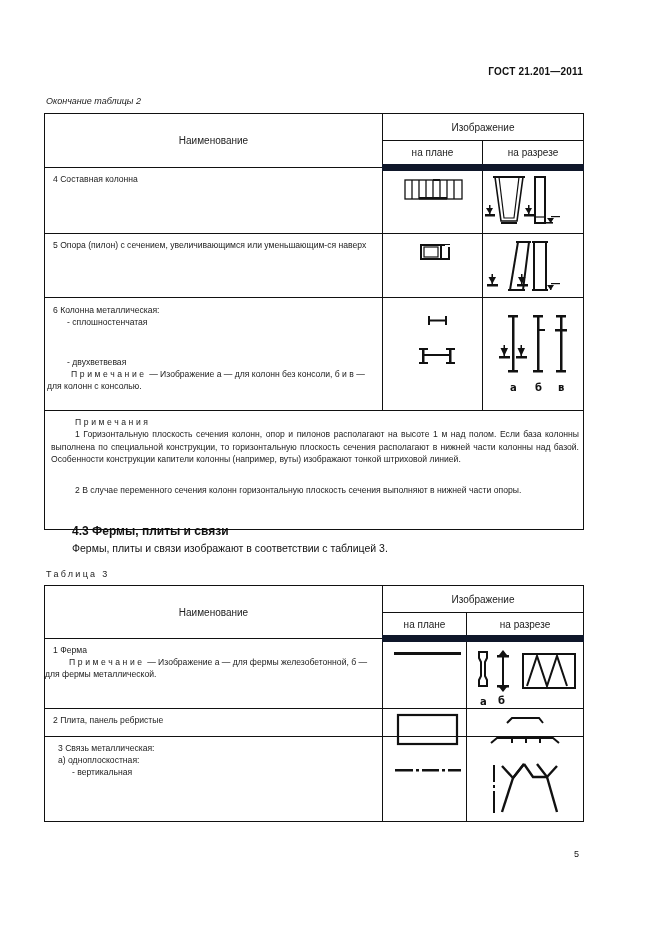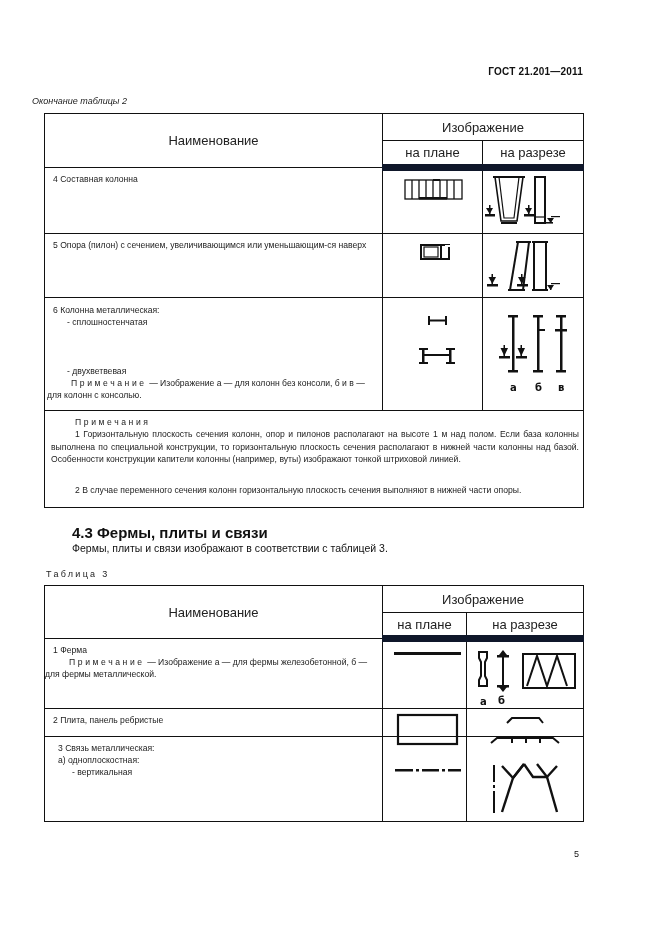--- a/index.html
+++ b/index.html
@@ -3,40 +3,40 @@
 <meta charset="utf-8">
 <style>
   html, body { margin:0; padding:0; background:#fff; }
   body { width:661px; height:936px; position:relative; font-family:"Liberation Sans", sans-serif; color:#111; overflow:hidden; }
   .abs { position:absolute; }
   .hdr { right:78px; top:66px; font-size:10px; font-weight:bold; letter-spacing:0.2px; }
   .cap { font-size:9px; font-style:italic; color:#222; }
   .cap2 { font-size:9px; color:#222; letter-spacing:2.3px; }
   table.t { position:absolute; border-collapse:collapse; table-layout:fixed; font-size:8.6px; color:#222; }
   table.t td { border:1.2px solid #111; vertical-align:top; padding:0; }
-  table.t td.hc { text-align:center; vertical-align:middle; font-size:13px; }
+  table.t td.hc { text-align:center; vertical-align:middle; font-size:10px; }
   table.t tr.hbot td { border-bottom:7px solid #0f172a; }
   .txt { padding:5px 6px 0 8px; line-height:12px; }
   .txt.just { text-align:justify; }
   .ind { padding-left:14px; }
   .ind2 { text-indent:24px; }
   .sp { letter-spacing:2.6px; }
   .pic { position:relative; width:100%; height:100%; }
   .pic svg { position:absolute; left:0; top:0; }
-  .sec-title { left:72px; top:524px; font-size:15px; font-weight:bold; }
+  .sec-title { left:72px; top:524px; font-size:12px; font-weight:bold; }
   .sec-text { left:72px; top:542px; font-size:10.5px; }
   .pagenum { left:574px; top:849px; font-size:9px; }
   .lbl { font-family:"DejaVu Sans", sans-serif; font-weight:bold; font-size:10px; fill:#111; }
 </style>
 </head>
 <body>
 
 <div class="abs hdr">ГОСТ 21.201—2011</div>
 
-<div class="abs cap" style="left:32px;top:96px;">Окончание таблицы 2</div>
+<div class="abs cap" style="left:46px;top:96px;">Окончание таблицы 2</div>
 
 <table class="t" style="left:44px;top:113px;width:539px;">
   <colgroup>
       <col style="width:338px">
       <col style="width:100px">
       <col style="width:101px">
     </colgroup>
   <tbody>
       <tr style="height:27px">
     <td class="hc" rowspan="2">Наименование</td>
@@ -139,21 +139,21 @@
         </svg>
       </div>
     </td>
   </tr>
 
   <tr style="height:113px">
     <td>
       <div class="txt" style="padding-top:6px;">
         <div>6  Колонна металлическая:</div>
         <div class="ind">- сплошностенчатая</div>
-        <div class="ind" style="margin-top:37px;">- двухветвевая</div>
+        <div class="ind" style="margin-top:28px;">- двухветвевая</div>
         <div class="just" style="padding-right:2px;text-indent:24px;margin-left:-6px;"><span class="sp">Примечание</span><span> — Изображение а — для колонн без консоли, б и в — для колонн с консолью.</span></div>
       </div>
     </td>
     <td>
       <div class="pic">
         <svg width="100" height="113" viewBox="0 0 100 113">
           <g fill="#111">
             <rect x="45" y="18" width="2" height="9"></rect>
                 <rect x="62" y="18" width="2" height="9"></rect>
                 <rect x="45" y="21.5" width="19" height="2"></rect>
@@ -191,21 +191,21 @@
             <rect x="72" y="31" width="12" height="2.5"></rect>
           </g>
           <text class="lbl" x="27" y="93">а</text>
           <text class="lbl" x="52" y="93">б</text>
           <text class="lbl" x="75" y="93">в</text>
         </svg>
       </div>
     </td>
   </tr>
 
-  <tr style="height:97px">
+  <tr style="height:119px">
     <td colspan="3">
       <div class="txt just" style="padding:5px 4px 0 6px;line-height:12.3px;">
         <div class="ind2 sp">Примечания</div>
         <div class="ind2">1  Горизонтальную плоскость сечения колонн, опор и пилонов располагают на высоте 1 м над полом. Если база колонны выполнена по специальной конструкции, то горизонтальную плоскость сечения располагают в нижней части колонны над базой. Особенности конструкции капители колонны (например, вуты) изображают тонкой штриховой линией.</div>
         <div class="ind2" style="margin-top:19px;">2  В случае переменного сечения колонн горизонтальную плоскость сечения выполняют в нижней части опоры.</div>
       </div>
     </td>
   </tr>
 </tbody>
   </table>

